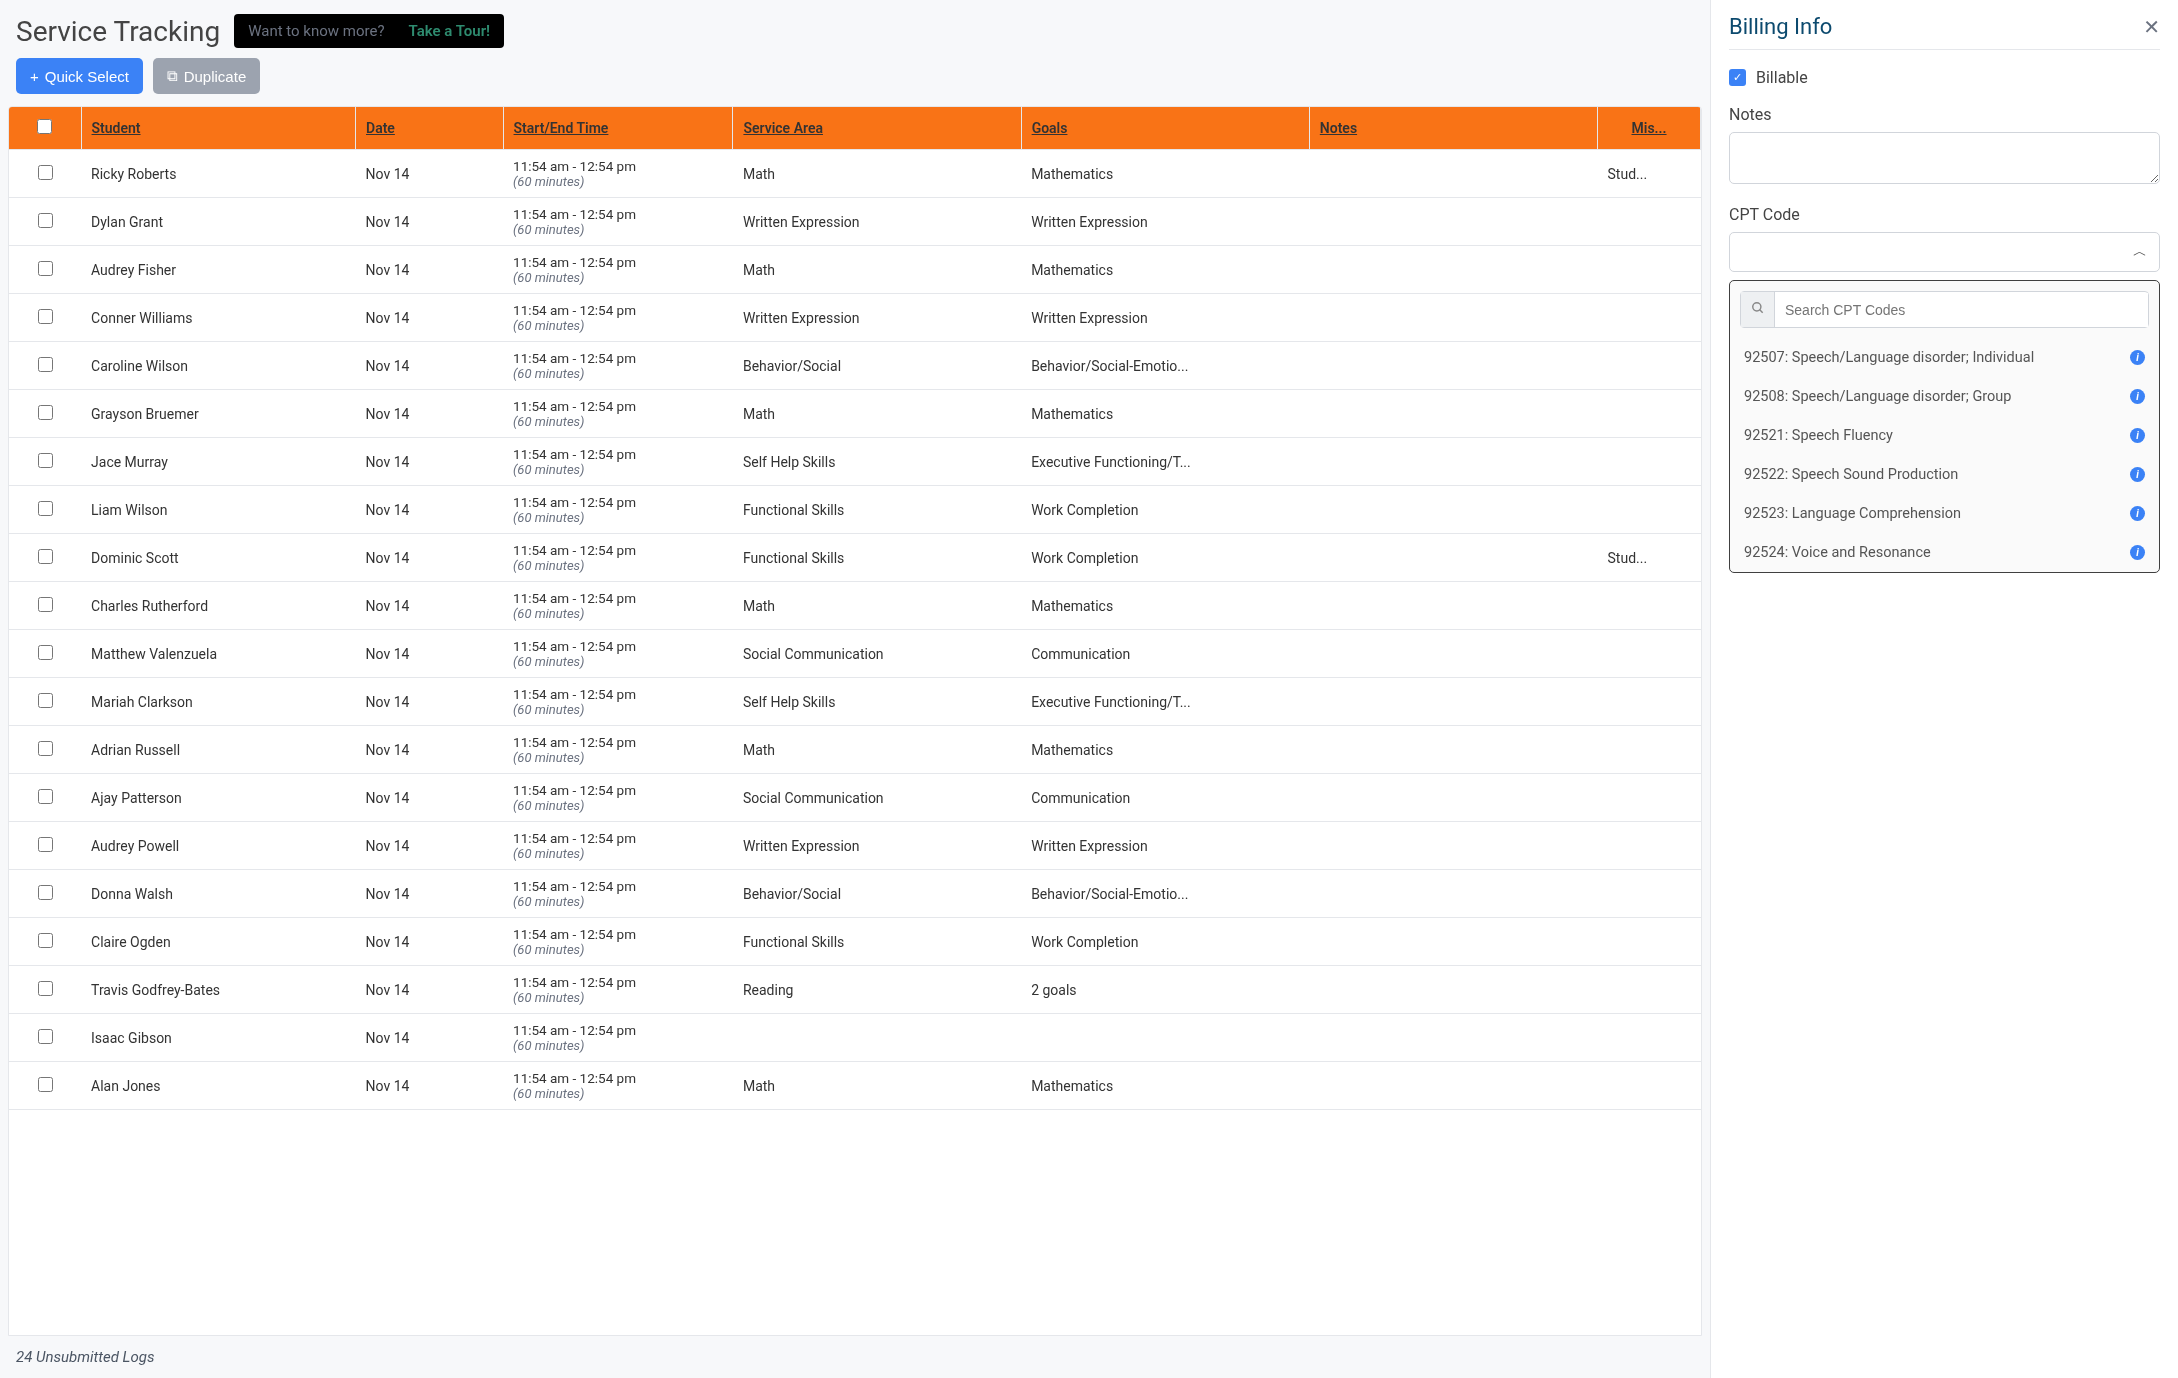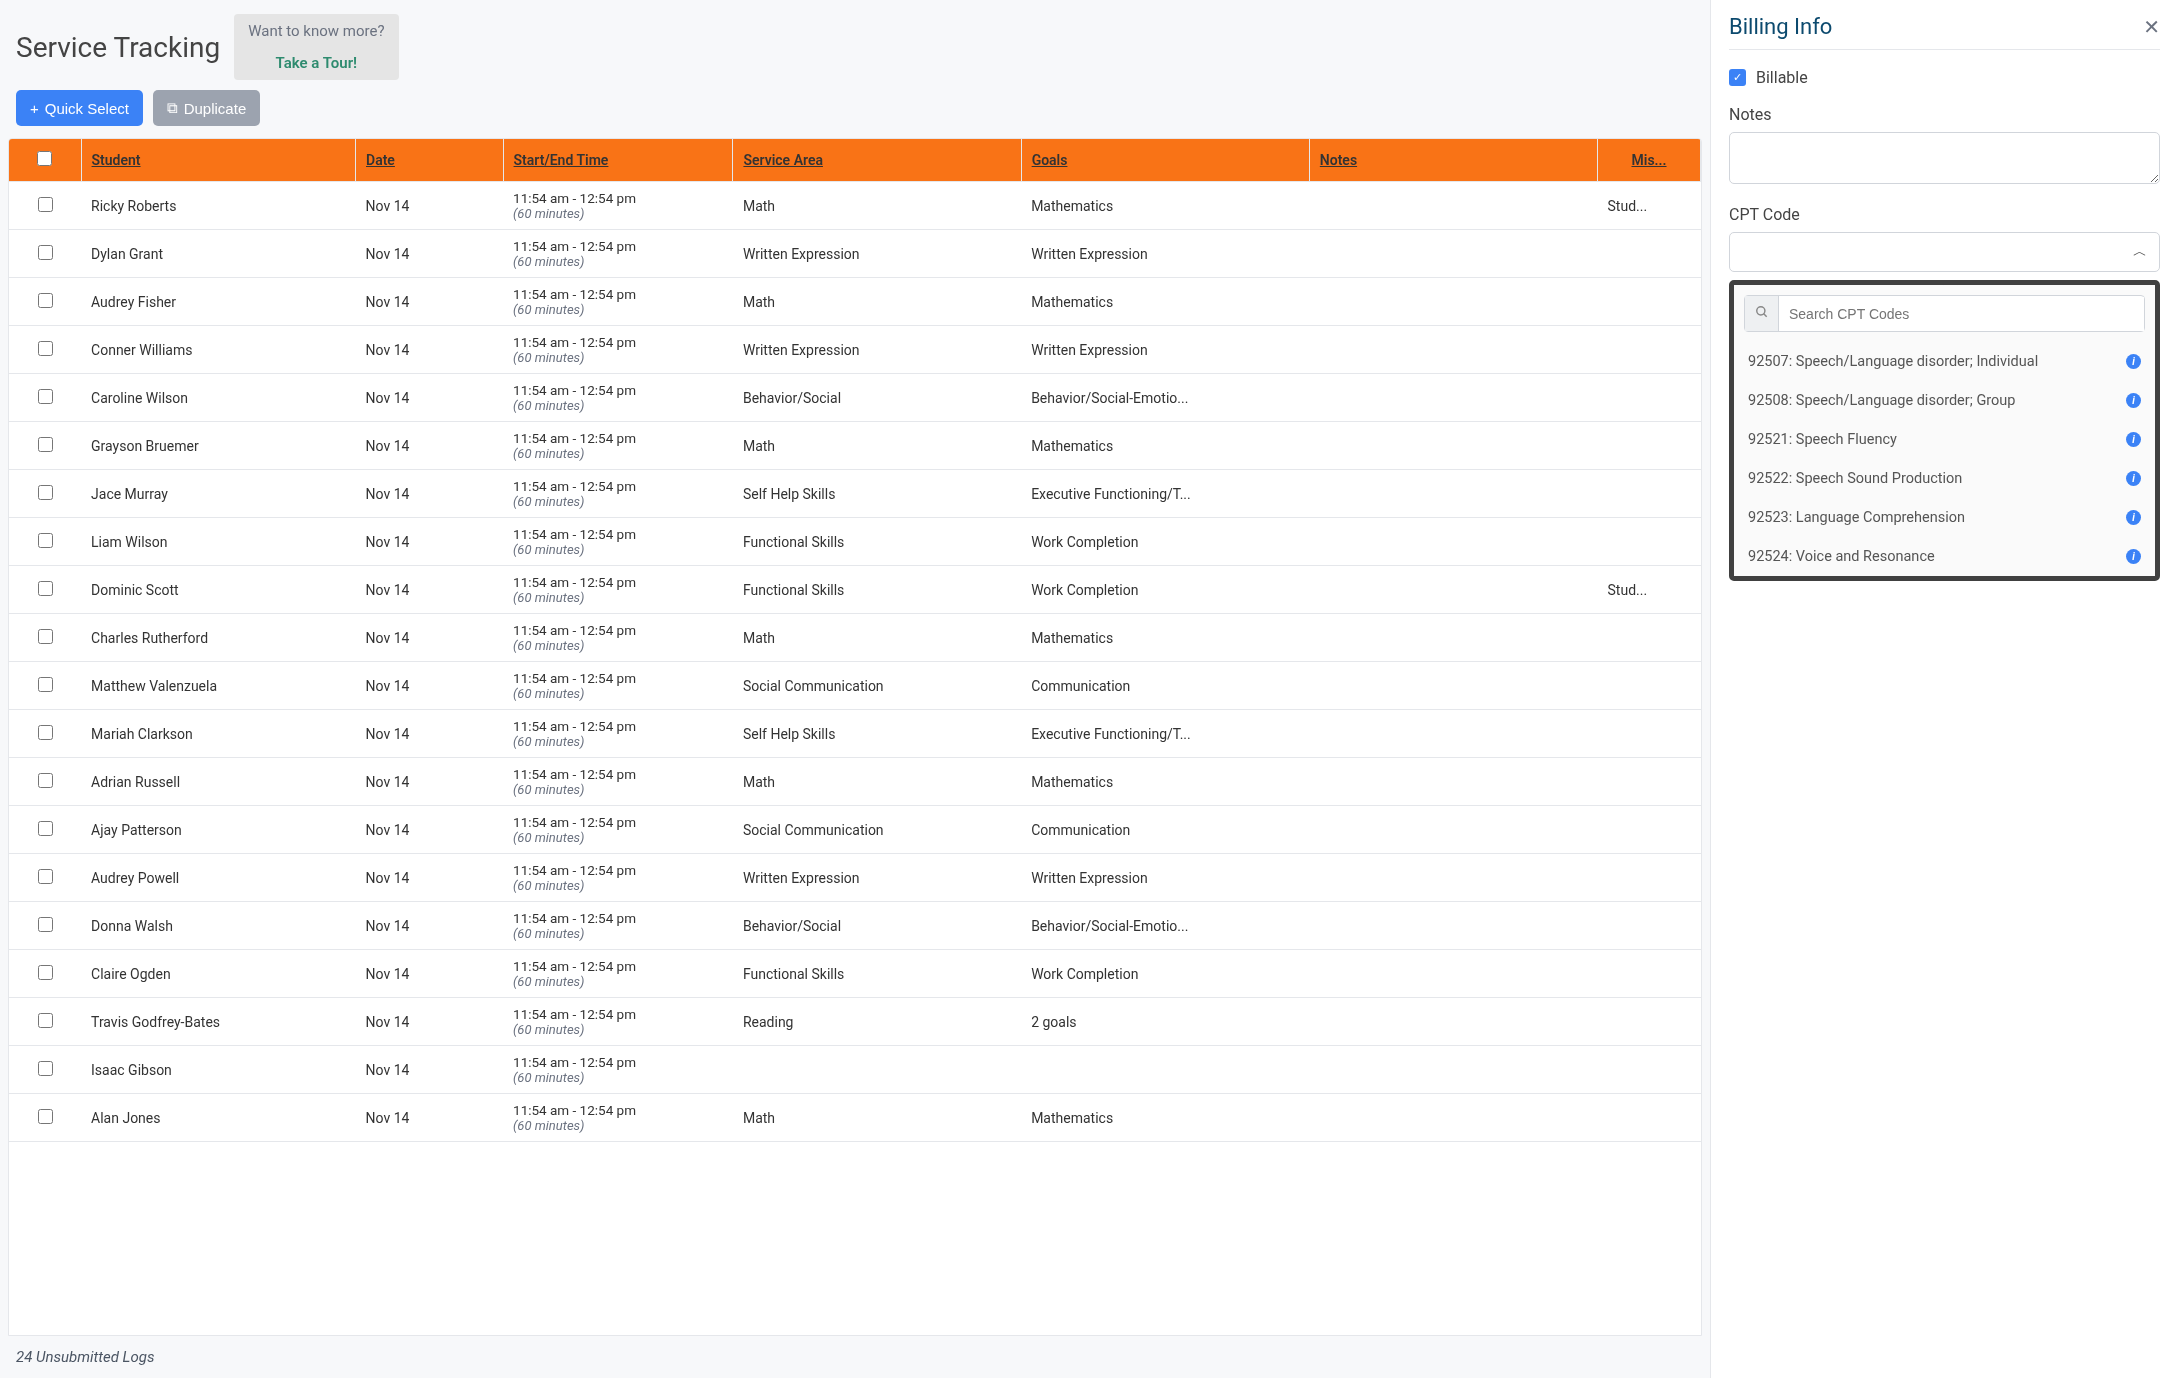--- a/index.html
+++ b/index.html
@@ -1,21 +1,21 @@
 <!DOCTYPE html>
 <html><head>
 <meta charset="utf-8">
 <style>
 * { box-sizing: border-box; margin: 0; padding: 0; }
 body { font-family: -apple-system, BlinkMacSystemFont, "Segoe UI", Roboto, sans-serif; background: #f7f8fa; color: #333; font-size: 14px; overflow: hidden; }
 .page { display: flex; height: 100vh; }
 .main { flex: 1; display: flex; flex-direction: column; overflow: hidden; }
 .header { padding: 14px 16px 10px; display: flex; align-items: center; gap: 14px; }
 .title { font-size: 28px; font-weight: 400; color: #444; }
-.tour-banner { background: #e5e5e5; border-radius: 4px; padding: 8px 14px; display: flex; align-items: center; gap: 14px; font-size: 15px; flex-direction: column; }
+.tour-banner { background: #000000; border-radius: 4px; padding: 8px 14px; display: flex; align-items: center; gap: 24px; font-size: 15px; }
 .tour-text { color: #6b7280; }
 .tour-link { color: #2e8b6f; font-weight: 600; cursor: pointer; }
 .toolbar { padding: 0 16px 12px; display: flex; gap: 10px; }
 .btn { border: none; border-radius: 5px; padding: 9px 14px; font-size: 15px; cursor: pointer; display: inline-flex; align-items: center; gap: 6px; }
 .btn-primary { background: #3b82f6; color: #fff; }
 .btn-secondary { background: #9ca3af; color: #fff; }
 .table-wrap { flex: 1; overflow: auto; border-top: 1px solid #e5e7eb; background: #fff; margin: 0 8px; border: 1px solid #e5e7eb; border-radius: 4px 4px 0 0; }
 table { width: 100%; border-collapse: collapse; table-layout: fixed; }
 thead { background: #f97316; position: sticky; top: 0; text-decoration: underline; }
 th { text-align: left; padding: 12px 10px; font-weight: 600; color: #333; border-bottom: 1px solid #e5e7eb; border-right: 1px solid #e5e7eb; font-size: 14px; }
@@ -37,21 +37,21 @@
 .sp-title { font-size: 22px; color: #0c4a6e; font-weight: 400; }
 .close-x { font-size: 20px; color: #6b7280; cursor: pointer; background: none; border: none; }
 .sp-body { padding-top: 18px; }
 .billable-row { display: flex; align-items: center; gap: 10px; margin-bottom: 18px; }
 .billable-check { width: 17px; height: 17px; border-radius: 3px; background: #3b82f6; display: inline-flex; align-items: center; justify-content: center; color: #fff; font-size: 11px; cursor: pointer; }
 .billable-label { font-size: 16px; color: #444; text-align: right; }
 .field-label { font-size: 16px; color: #444; margin-bottom: 8px; }
 .notes-area { width: 100%; height: 52px; border: 1px solid #d1d5db; border-radius: 5px; padding: 8px; resize: vertical; font-family: inherit; margin-bottom: 18px; }
 .cpt-select { border: 1px solid #d1d5db; border-radius: 5px; padding: 10px 12px; display: flex; justify-content: space-between; align-items: center; cursor: pointer; margin-bottom: 0; }
 .chev { font-size: 14px; color: #555; }
-.dropdown { margin-top: 8px; border: 5px solid #404040; border-radius: 5px; background: #fafafa; overflow: hidden; position: relative; }
+.dropdown { margin-top: 8px; border: 1px solid #404040; border-radius: 5px; background: #fafafa; overflow: hidden; position: relative; }
 .dropdown::before { content: ''; position: absolute; top: -6px; left: 50%; width: 10px; height: 10px; background: #fafafa; border-left: 1px solid #d1d5db; border-top: 1px solid #d1d5db; transform: rotate(45deg); }
 .dd-search { display: flex; align-items: center; margin: 10px; border: 1px solid #d1d5db; border-radius: 4px; background: #fff; }
 .dd-search-icon { width: 34px; text-align: center; color: #888; background: #eef0f2; padding: 9px 0; border-right: 1px solid #d1d5db; }
 .dd-search-input { flex: 1; border: none; padding: 9px 10px; font-size: 14px; outline: none; }
 .dd-list { max-height: 260px; overflow-y: auto; }
 .dd-item { padding: 11px 14px; display: flex; justify-content: space-between; align-items: center; color: #555; cursor: pointer; font-size: 14.5px; }
 .info-dot { width: 15px; height: 15px; border-radius: 50%; background: #3b82f6; color: #fff; font-size: 10px; display: inline-flex; align-items: center; justify-content: center; font-weight: bold; font-style: italic; }
 .trunc { white-space: nowrap; overflow: hidden; text-overflow: ellipsis; }
 </style>
 </head>

